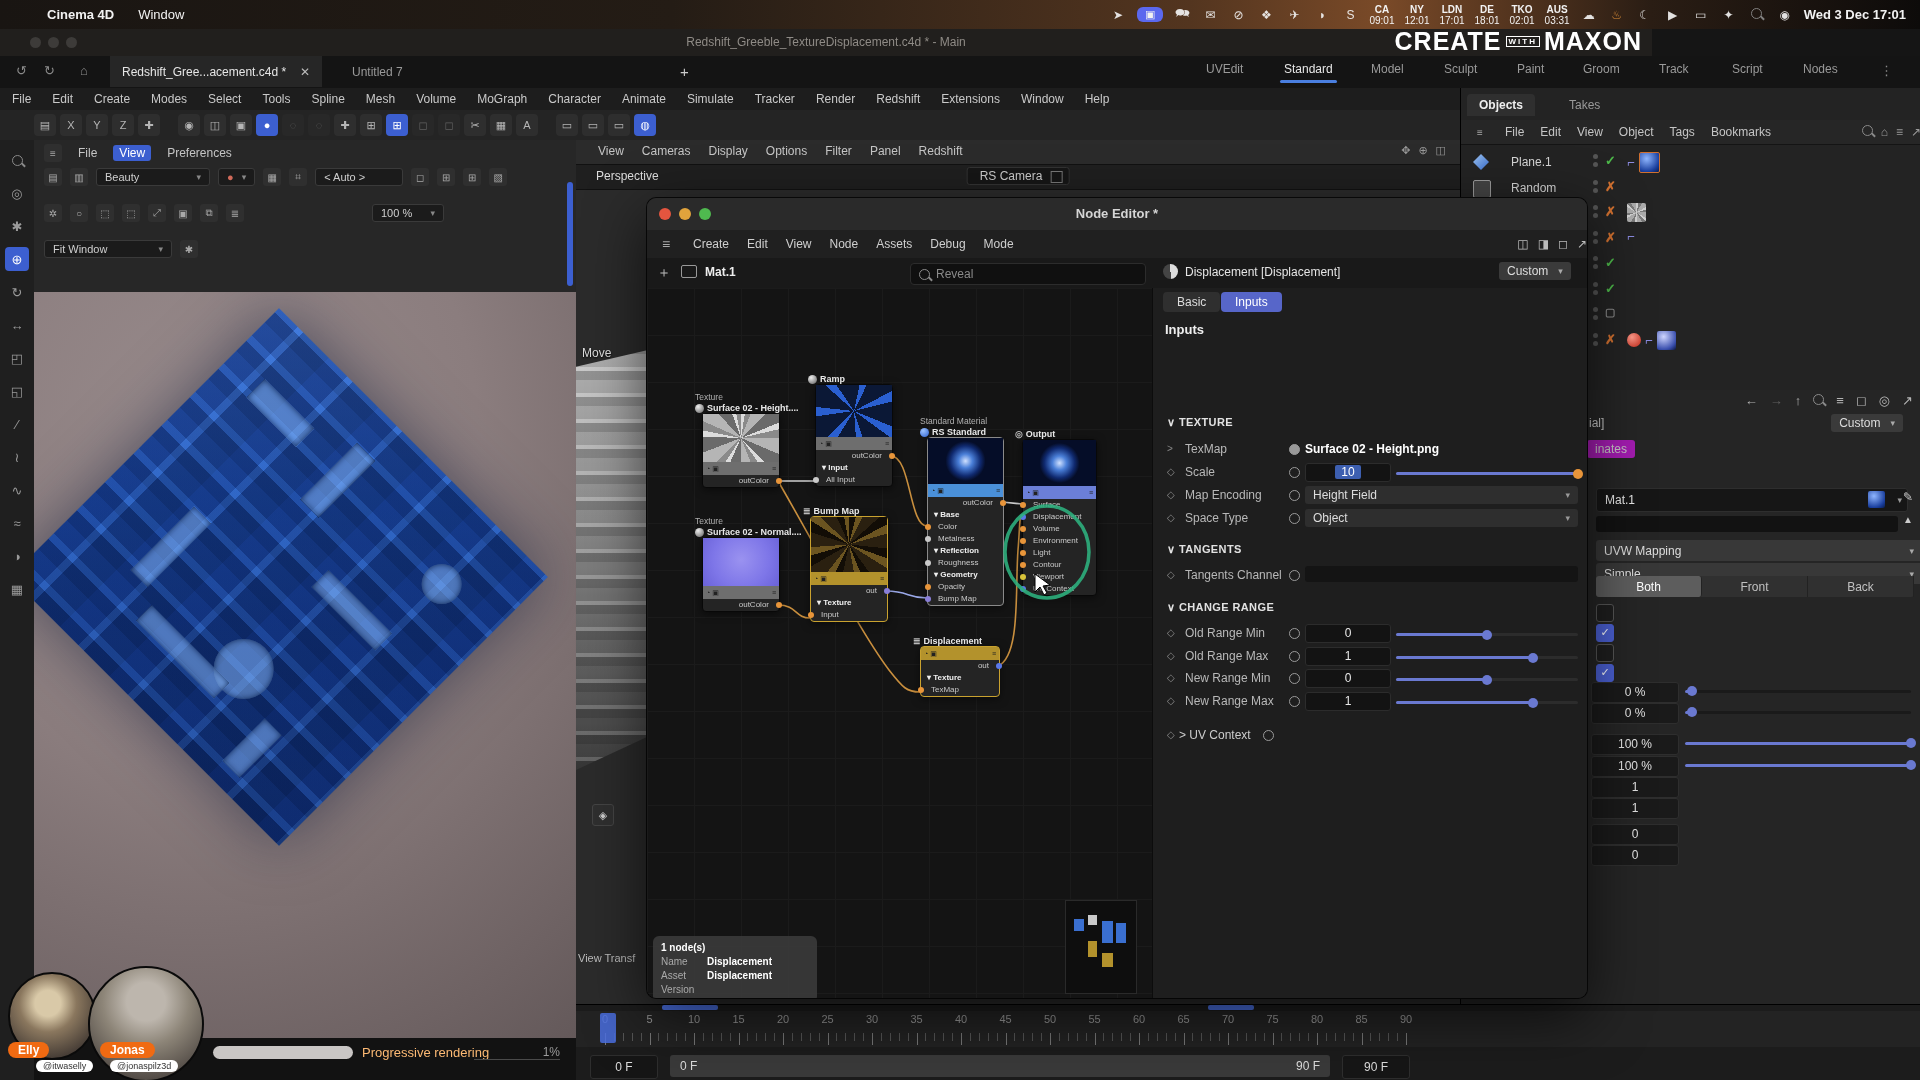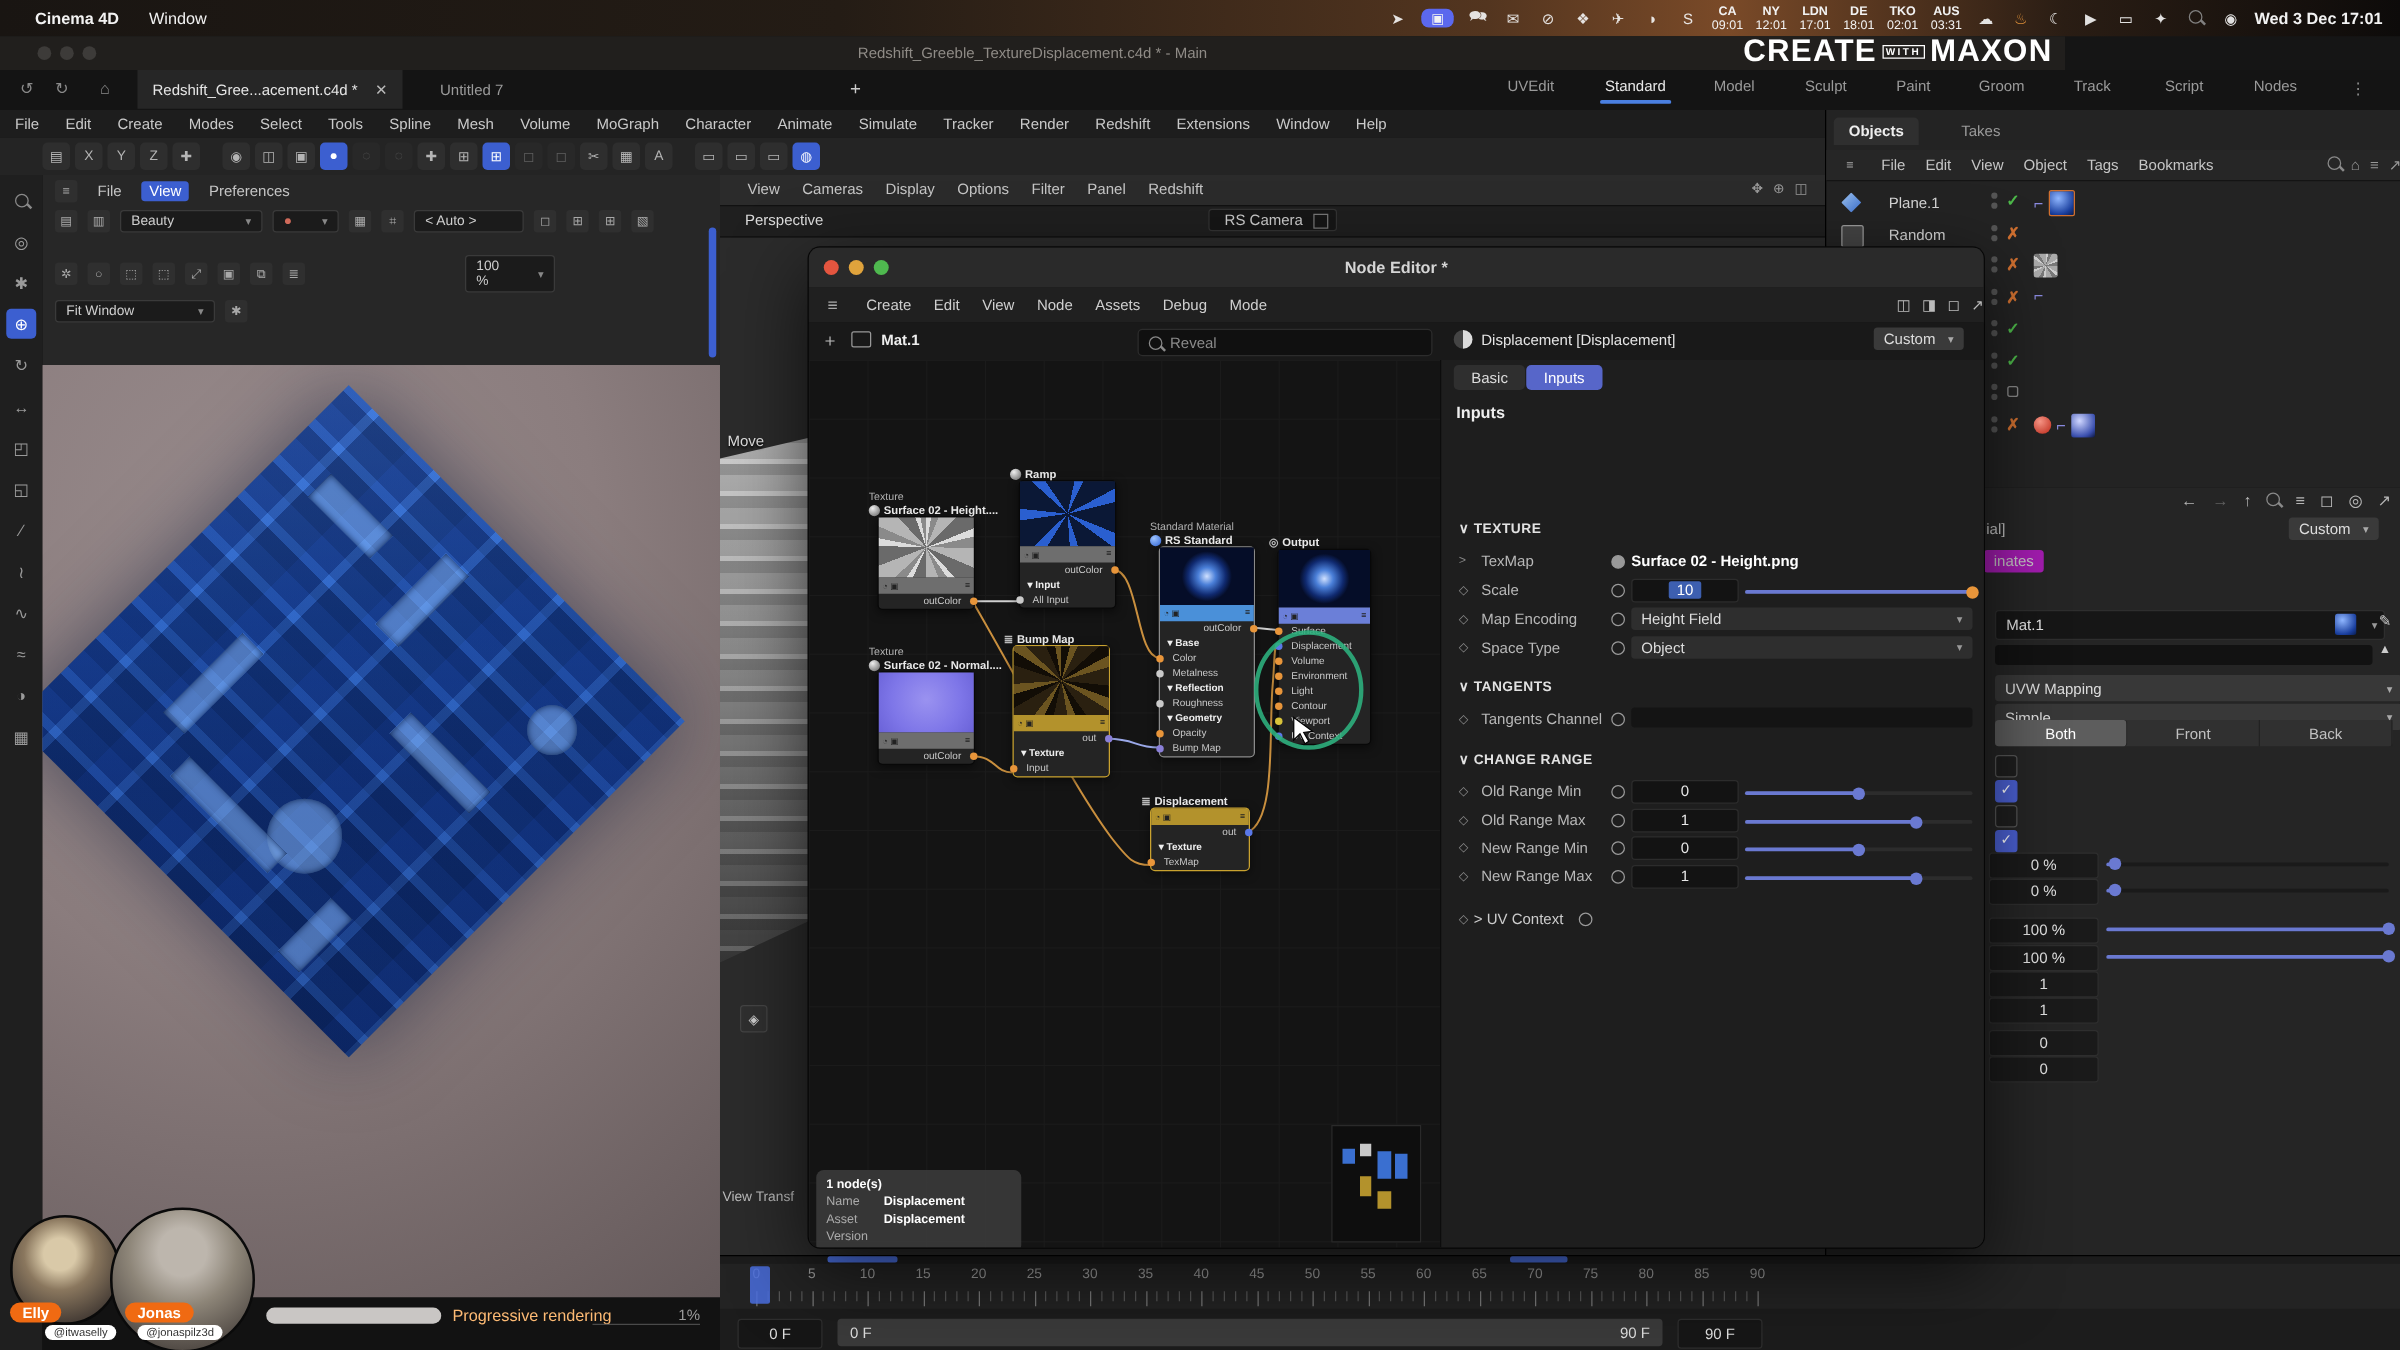--- a/index.html
+++ b/index.html
@@ -5,21 +5,21 @@
   html,body{margin:0;padding:0;background:#000;}
   #root{position:relative;width:1920px;height:1080px;overflow:hidden;background:#151515;
         font-family:"Liberation Sans",sans-serif;color:#ccc;font-size:12px;}
   .abs{position:absolute;}
   .row{display:flex;align-items:center;}
   
   #macbar{left:0;top:0;width:1920px;height:29px;
     background:linear-gradient(90deg,#191512 0%,#241c15 35%,#53351f 62%,#7a4a28 72%,#2a1d14 86%,#0d0b0a 100%);
     display:flex;align-items:center;color:#f2f2f2;}
   #macbar .apple{margin-left:18px;font-size:15px;}
-  #macbar .appname{font-weight:bold;margin-left:10px;font-size:13px;}
+  #macbar .appname{font-weight:bold;margin-left:29px;font-size:13px;}
   #macbar .menu{margin-left:24px;font-size:13px;}
   #macbar .right{margin-left:auto;display:flex;align-items:center;gap:10px;margin-right:14px;}
   .clock{display:flex;flex-direction:column;align-items:center;line-height:11px;font-size:10px;font-weight:bold;}
   .clock .t{font-weight:normal;}
   .sicon{width:18px;text-align:center;font-size:12px;opacity:.92;}
   .pill-blue{background:#5b68ee;border-radius:6px;padding:1px 8px;font-size:11px;}
   .macdate{font-size:13px;font-weight:bold;white-space:nowrap;}
   
   #titlebar{left:0;top:29px;width:1652px;height:27px;background:#211f1d;border-bottom:1px solid #101010;}
   .tdot{position:absolute;top:8px;width:11px;height:11px;border-radius:50%;background:#3d3b39;}
@@ -44,21 +44,21 @@
   .ttile.blue{background:#3c5fd0;color:#fff;}
   .ttile.dim{opacity:.4;}
   .tsep{width:10px;}
   
   #toolcol{left:0;top:140px;width:34px;height:940px;background:#1f1f1f;border-right:1px solid #0d0d0d;display:flex;flex-direction:column;align-items:center;padding-top:8px;gap:9px;}
   .vtool{width:24px;height:24px;border-radius:4px;display:flex;align-items:center;justify-content:center;color:#9a9a9a;font-size:13px;}
   .vtool.blue{background:#3c5fd0;color:#fff;}
   
   #vphead{left:34px;top:140px;width:542px;height:152px;background:#272727;border-bottom:1px solid #000;}
   .vprow{position:absolute;left:0;width:542px;display:flex;align-items:center;gap:8px;padding-left:10px;color:#c5c5c5;font-size:12px;}
-  .dd{background:#1b1b1b;border:1px solid #3a3a3a;border-radius:3px;padding:2px 8px;color:#cfcfcf;display:flex;align-items:center;gap:24px;font-size:11px;}
+  .dd{background:#1b1b1b;border:1px solid #3a3a3a;border-radius:3px;padding:2px 8px;color:#cfcfcf;display:flex;align-items:center;gap:8px;font-size:11px;}
   .dd .car{color:#888;font-size:9px;}
   .mini{width:18px;height:18px;border-radius:3px;background:#2f2f2f;display:flex;align-items:center;justify-content:center;color:#a8a8a8;font-size:10px;}
   #viewport{left:34px;top:292px;width:542px;height:746px;overflow:hidden;
     background:radial-gradient(130% 110% at 30% 20%,#978a8b 0%,#8b7d7e 40%,#6e6263 78%,#5c5253 100%);}
   #greeble{position:absolute;left:55px;top:95px;width:380px;height:380px;transform:rotate(45deg);
     background:
       repeating-linear-gradient(0deg,rgba(10,30,80,.35) 0 14px,rgba(60,120,220,.28) 14px 22px,rgba(20,50,120,.3) 22px 40px),
       repeating-linear-gradient(90deg,rgba(15,40,110,.4) 0 26px,rgba(90,150,240,.25) 26px 34px,rgba(8,25,70,.4) 34px 70px),
       linear-gradient(135deg,#3f76d8 0%,#1c4fae 35%,#123a8c 60%,#0b2a6b 100%);
     box-shadow:0 0 60px rgba(20,30,60,.55);}

